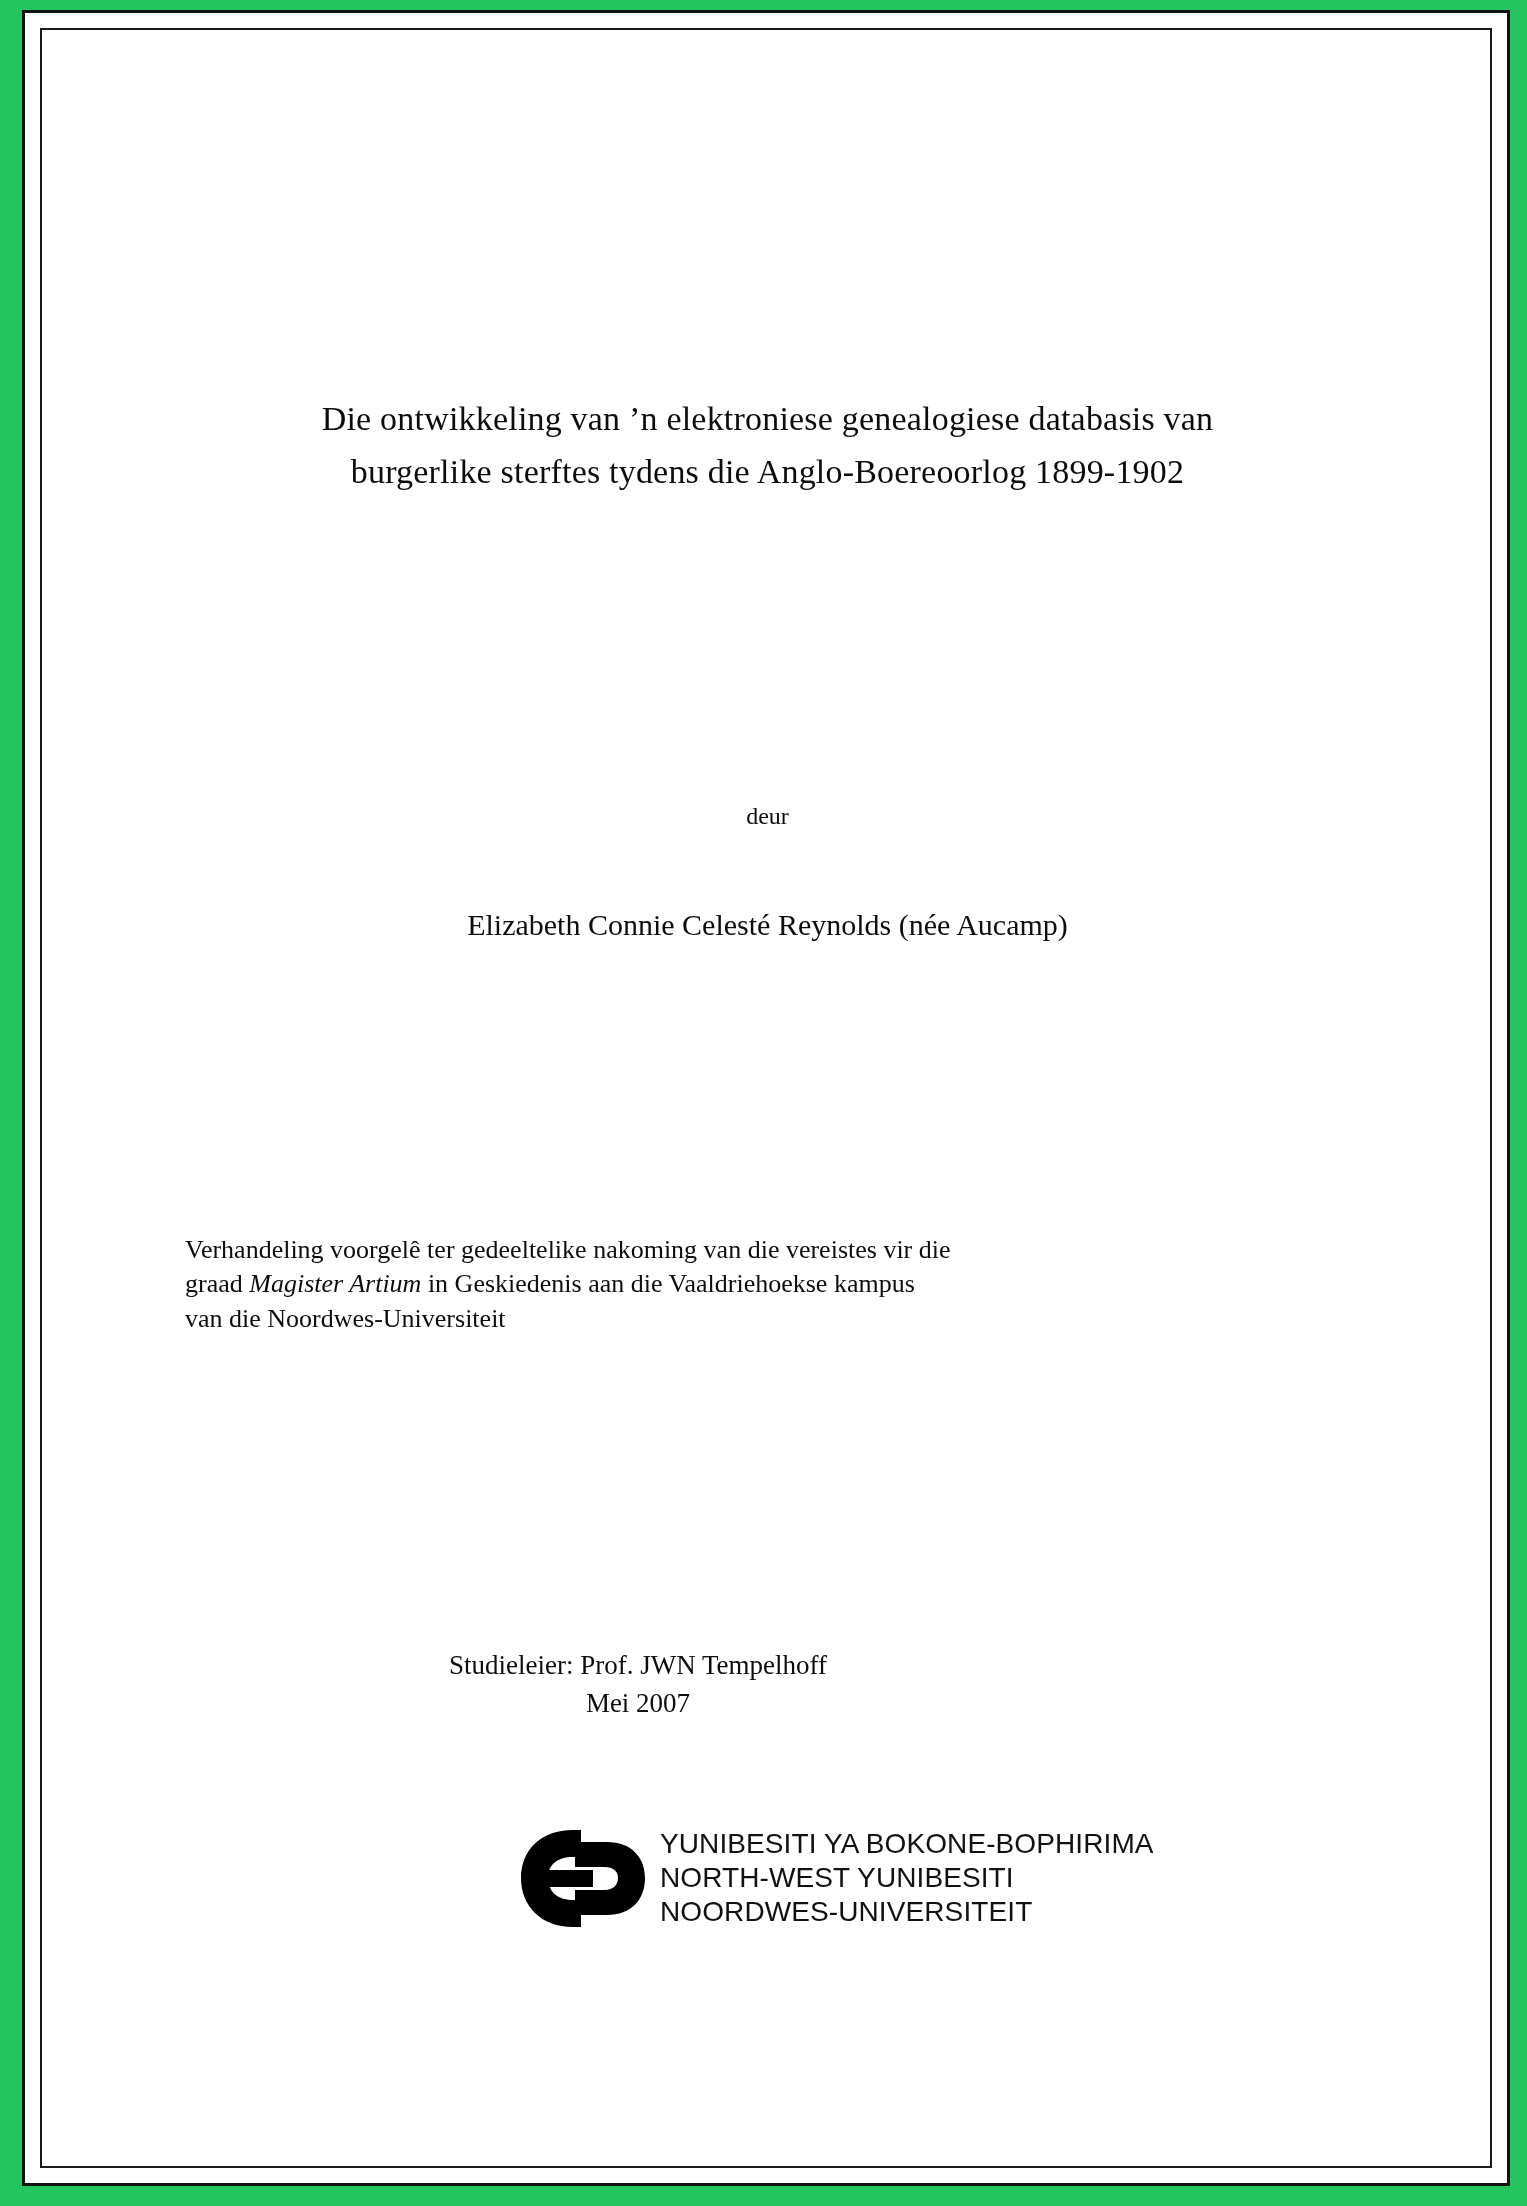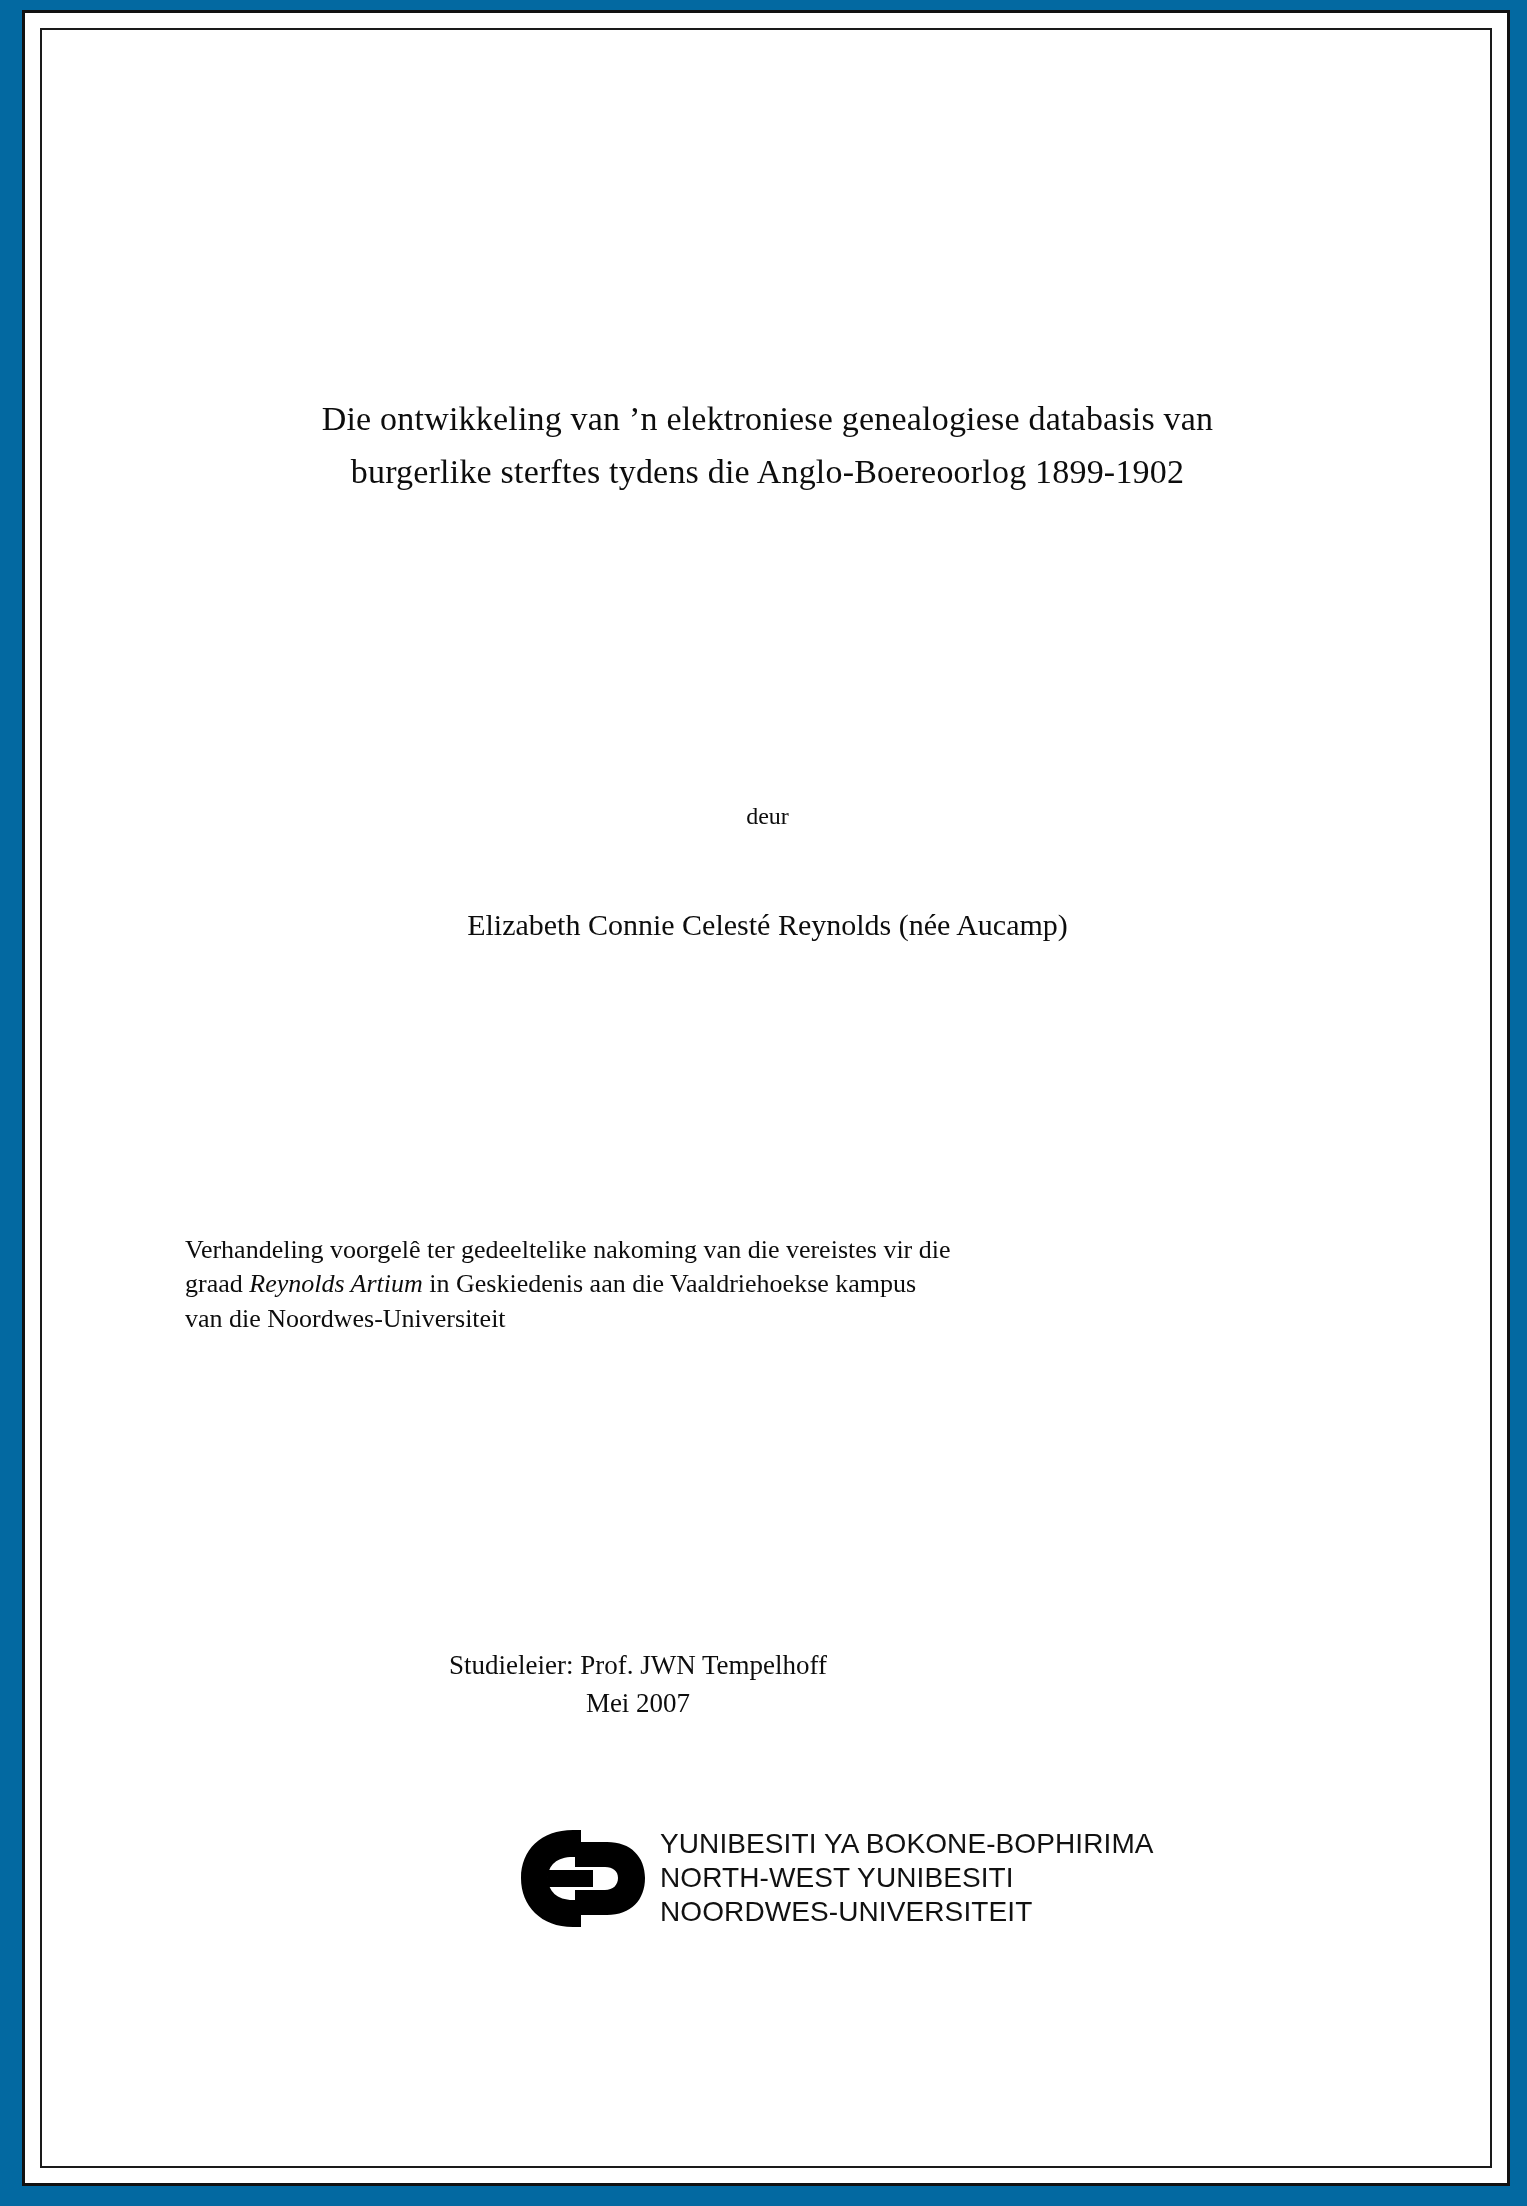--- a/index.html
+++ b/index.html
@@ -14,21 +14,21 @@
     color: #0d0d0d;
     position: relative;
     overflow: hidden;
   }
   .page-scan {
     position: absolute;
     left: 0;
     top: 0;
     width: 1527px;
     height: 2206px;
-    background: #0369a1;
+    background: #22c55e;
   }
   
   .scan-frame-outer {
     position: absolute;
     left: 22px;
     top: 10px;
     width: 1488px;
     height: 2176px;
     border: 3px solid #111111;
     background: #ffffff;
@@ -149,21 +149,21 @@
       <div class="title-line">Die ontwikkeling van ’n elektroniese genealogiese databasis van</div>
       <div class="title-line">burgerlike sterftes tydens die Anglo-Boereoorlog 1899-1902</div>
     </div>
 
     <div class="deur">deur</div>
 
     <div class="author">Elizabeth Connie Celesté Reynolds (née Aucamp)</div>
 
     <div class="statement">
       <div class="just">Verhandeling voorgelê ter gedeeltelike nakoming van die vereistes vir die</div>
-      <div><span>graad </span><span class="ital">Reynolds Artium</span><span> in Geskiedenis aan die Vaaldriehoekse kampus</span></div>
+      <div><span>graad </span><span class="ital">Magister Artium</span><span> in Geskiedenis aan die Vaaldriehoekse kampus</span></div>
       <div>van die Noordwes-Universiteit</div>
     </div>
 
     <div class="supervisor">
       <div>Studieleier: Prof. JWN Tempelhoff</div>
       <div>Mei 2007</div>
     </div>
 
     <div class="logo-wrap">
       <div class="logo-mark">

